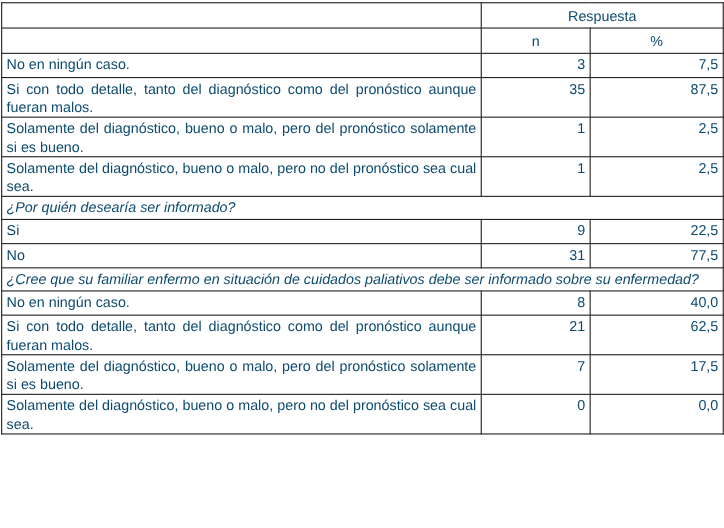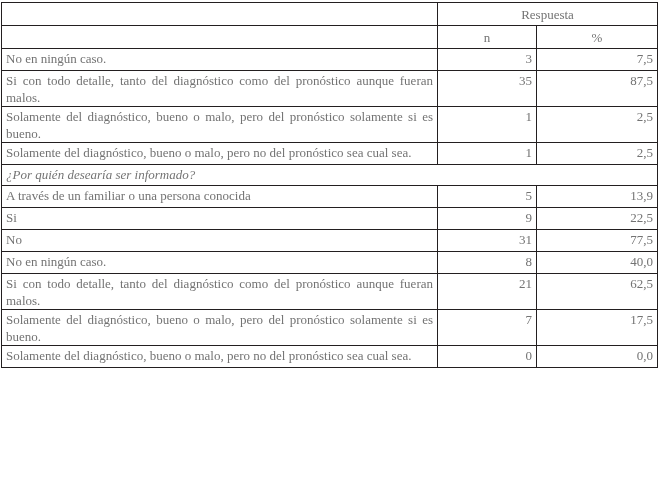--- a/index.html
+++ b/index.html
@@ -1,23 +1,23 @@
 <!DOCTYPE html>
 <html><head>
 <meta charset="utf-8">
 <style>
   html, body { margin: 0; padding: 0; background: #ffffff; }
   body { width: 658px; height: 480px; overflow: hidden; }
   table.survey {
     position: absolute; left: 1px; top: 2px;
     width: 656px;
     border-collapse: collapse;
-    font-family: Liberation Serif, serif;
+    font-family: Liberation Sans, sans-serif;
     font-size: 13px;
-    color: #737373;
+    color: #0c4a6e;
     table-layout: fixed;
   }
   table.survey td {
     border: 1px solid #231f20;
     padding: 0 4px;
     line-height: 17px;
     vertical-align: top;
   }
   col.c-label { width: 436px; }
   col.c-n { width: 99px; }
@@ -66,37 +66,35 @@
     </tr>
     <tr class="single">
       <td class="label">Solamente del diagnóstico, bueno o malo, pero no del pronóstico sea cual sea.</td>
       <td class="num">1</td>
       <td class="num">2,5</td>
     </tr>
 
     <tr class="q">
       <td colspan="3">¿Por quién desearía ser informado?</td>
     </tr>
-    <tr class="single">
-      <td class="label">A través de un familiar o una persona conocida</td>
-      <td class="num">5</td>
-      <td class="num">13,9</td>
-    </tr>
 
     <tr class="single">
       <td class="label">Si</td>
       <td class="num">9</td>
       <td class="num">22,5</td>
     </tr>
     <tr class="single">
       <td class="label">No</td>
       <td class="num">31</td>
       <td class="num">77,5</td>
     </tr>
 
+    <tr class="q">
+      <td colspan="3">¿Cree que su familiar enfermo en situación de cuidados paliativos debe ser informado sobre su enfermedad?</td>
+    </tr>
     <tr class="single">
       <td class="label">No en ningún caso.</td>
       <td class="num">8</td>
       <td class="num">40,0</td>
     </tr>
     <tr class="double">
       <td class="label">Si con todo detalle, tanto del diagnóstico como del pronóstico aunque fueran malos.</td>
       <td class="num">21</td>
       <td class="num">62,5</td>
     </tr>

